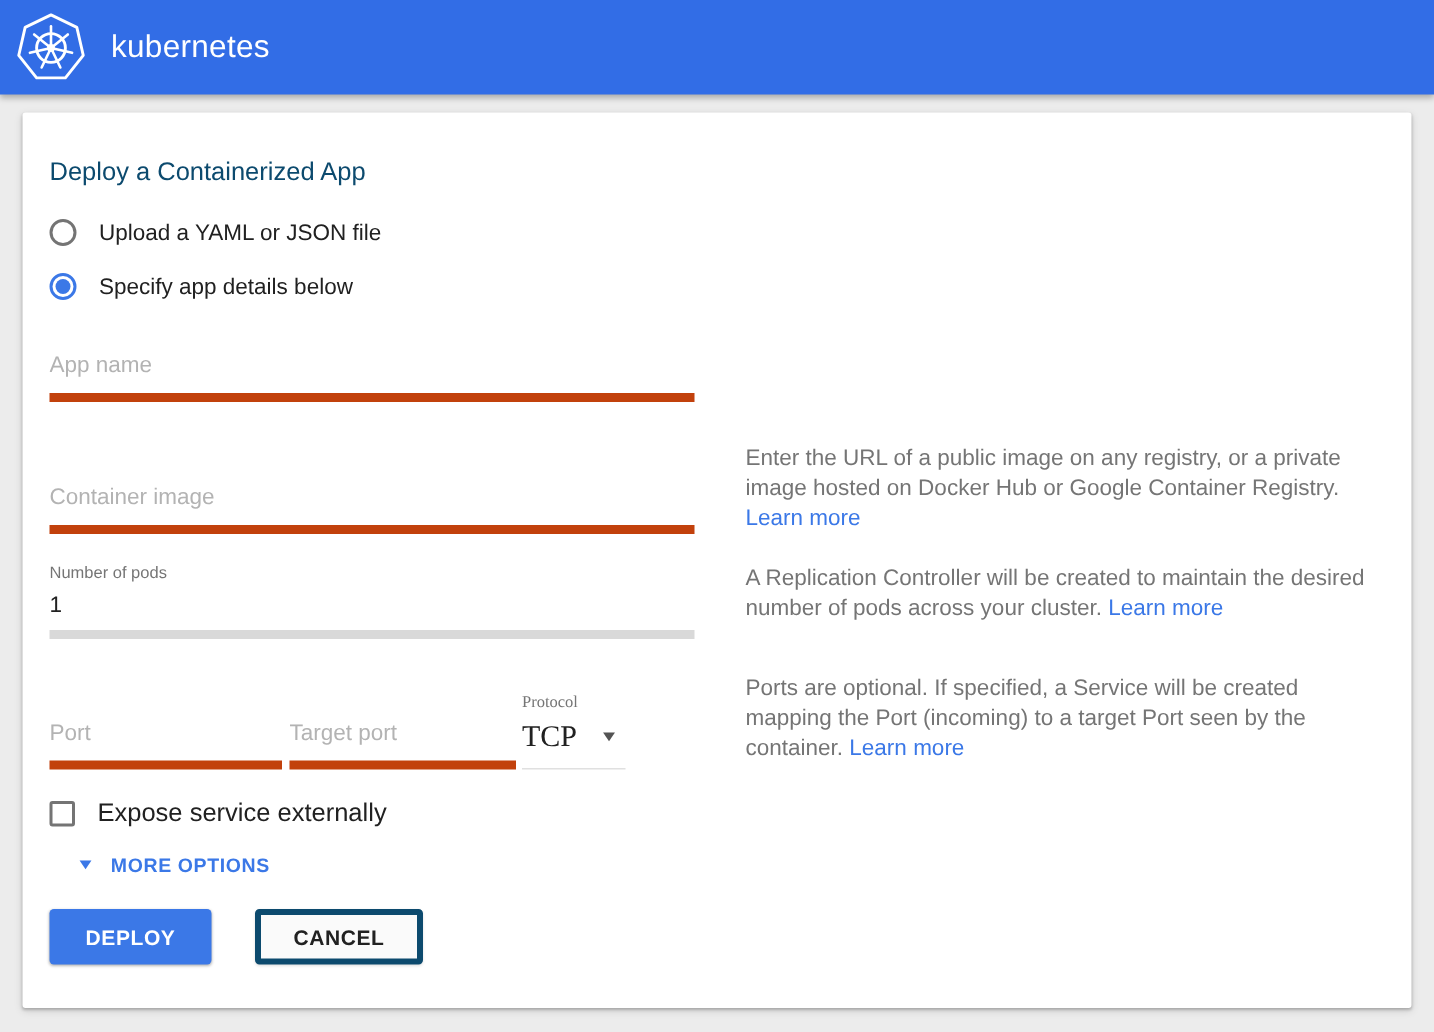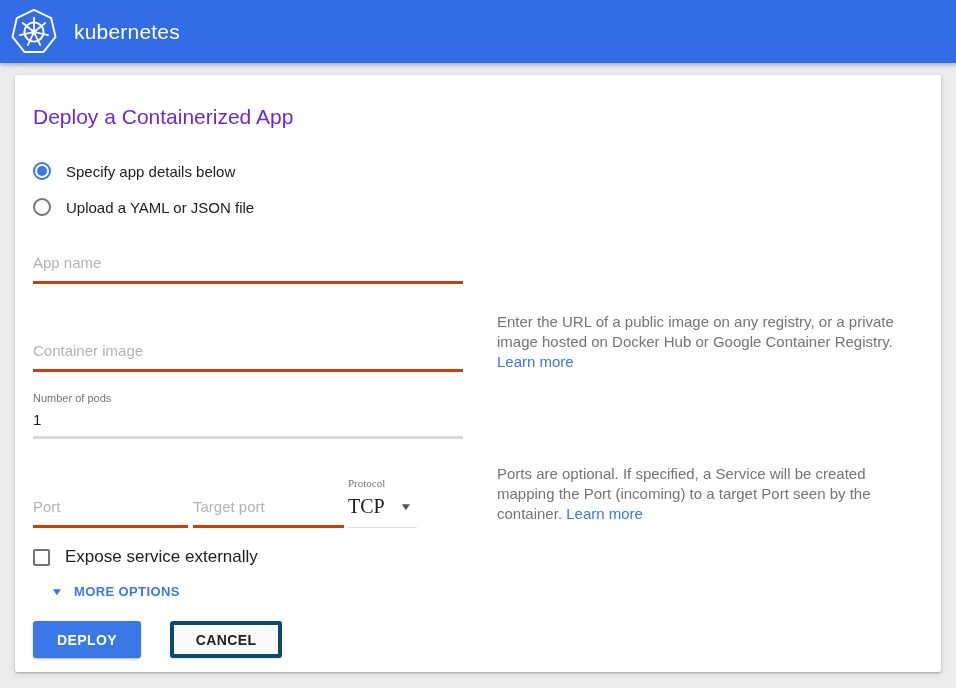--- a/index.html
+++ b/index.html
@@ -13,42 +13,42 @@
   }
   .logo { width:48px; height:48px; display:block; }
   .brand { color:#fff; font-size:21px; margin-left:16px; letter-spacing:.2px; }
 
   
   .card {
     width:926px; height:597px; margin:12px auto 0 15px; background:#fff;
     box-shadow:0 1px 2px rgba(0,0,0,.22), 0 2px 6px rgba(0,0,0,.12);
     border-radius:2px; padding:30px 21px 0 18px; position:relative; z-index:1;
   }
-  .page-title { font-size:21px; font-weight:400; color:#6d28d9; margin-bottom:32px; }
+  .page-title { font-size:17px; font-weight:400; color:#0c4a6e; margin-bottom:20px; }
 
   
   .radio-row { display:flex; align-items:center; height:20px; margin-bottom:16px; cursor:pointer; }
   .radio-icon { width:18px; height:18px; border-radius:50%; border:2px solid #747474; position:relative; flex:none; }
   .radio-icon.selected { border-color:#3b78e7; }
   .radio-icon.selected::after {
     content:""; position:absolute; left:2px; top:2px; width:10px; height:10px;
     border-radius:50%; background:#3b78e7;
   }
   .radio-label { margin-left:15px; font-size:15px; color:#212121; }
 
   
   .form-row { display:flex; margin-top:0; }
   .col-left  { width:430px; flex:none; display:flex; flex-direction:column; justify-content:flex-end; }
   .col-right { width:423px; flex:none; margin-left:34px; font-size:15px; line-height:20px; color:#757575; }
   .col-right a { color:#3b78e7; text-decoration:none; }
 
   .mat-input {
     width:100%; border:none; outline:none; background:transparent;
     font-family:"Liberation Sans", sans-serif; font-size:15px; color:#212121;
-    border-bottom:3px solid #c2410c; padding:4px 0 10px;
+    border-bottom:6px solid #c2410c; padding:4px 0 10px;
   }
   .mat-input::placeholder { color:#b3b3b3; opacity:1; }
   .tiny-label { font-size:11px; color:#757575; margin-bottom:3px; }
 
   .row-appname   { margin-top:17px; min-height:50px; }
   .row-image     { margin-top:28px; min-height:50px; }
   .row-pods      { margin-top:20px; min-height:49px; }
   .row-ports     { margin-top:23px; min-height:64px; }
 
   .row-image .col-right, .row-ports .col-right { margin-bottom:0; }
@@ -110,26 +110,26 @@
     </g>
   </svg>
   <span class="brand">kubernetes</span>
 </header>
 
 <main class="card">
 
   <h1 class="page-title">Deploy a Containerized App</h1>
 
   <div class="radio-row">
+    <span class="radio-icon"></span>
+    <span class="radio-label">Upload a YAML or JSON file</span>
+  </div>
+  <div class="radio-row">
     <span class="radio-icon selected"></span>
     <span class="radio-label">Specify app details below</span>
-  </div>
-  <div class="radio-row">
-    <span class="radio-icon"></span>
-    <span class="radio-label">Upload a YAML or JSON file</span>
   </div>
 
   <div class="form-row row-appname">
     <div class="col-left">
       <input class="mat-input" type="text" placeholder="App name" style="">
     </div>
   </div>
 
   <div class="form-row row-image">
     <div class="col-left">
@@ -138,20 +138,24 @@
     <div class="col-right">
       <span>Enter the URL of a public image on any registry, or a private image hosted on Docker Hub or Google Container Registry.</span>
       <a href="#">Learn more</a>
     </div>
   </div>
 
   <div class="form-row row-pods">
     <div class="col-left">
       <div class="tiny-label">Number of pods</div>
       <input class="mat-input" type="text" style="border-bottom-color: rgb(217, 217, 217); padding-bottom: 8px;" value="1">
+    </div>
+    <div class="col-right">
+      <span>A Replication Controller will be created to maintain the desired number of pods across your cluster.</span>
+      <a href="#">Learn more</a>
     </div>
   </div>
 
   <div class="form-row row-ports">
     <div class="col-left">
       <div class="ports-line">
         <div class="port-field">
           <input class="mat-input" type="text" placeholder="Port" style="">
         </div>
         <div class="target-field">

